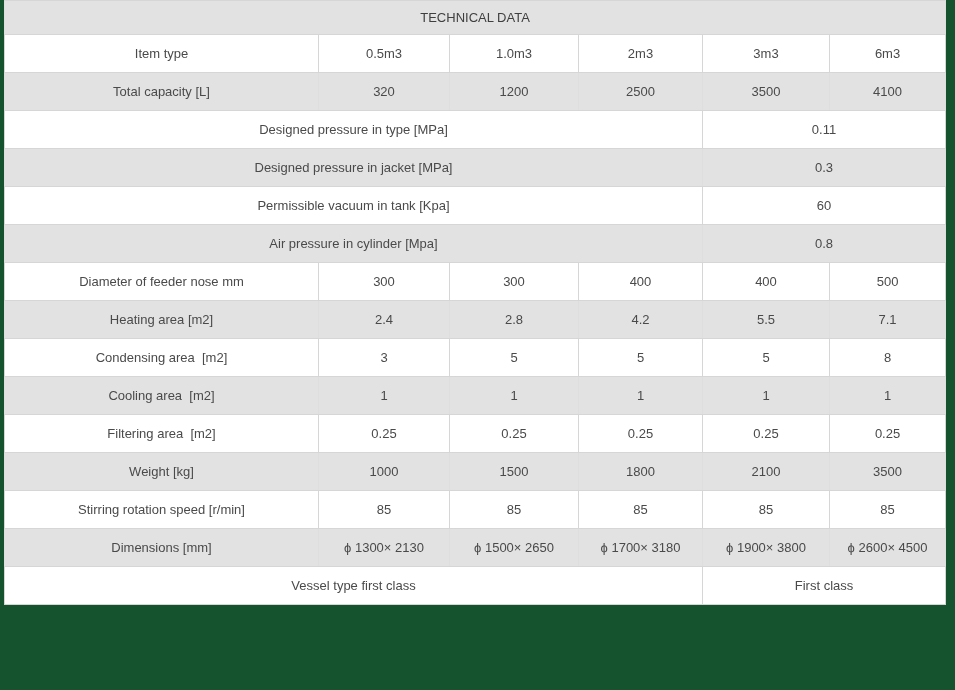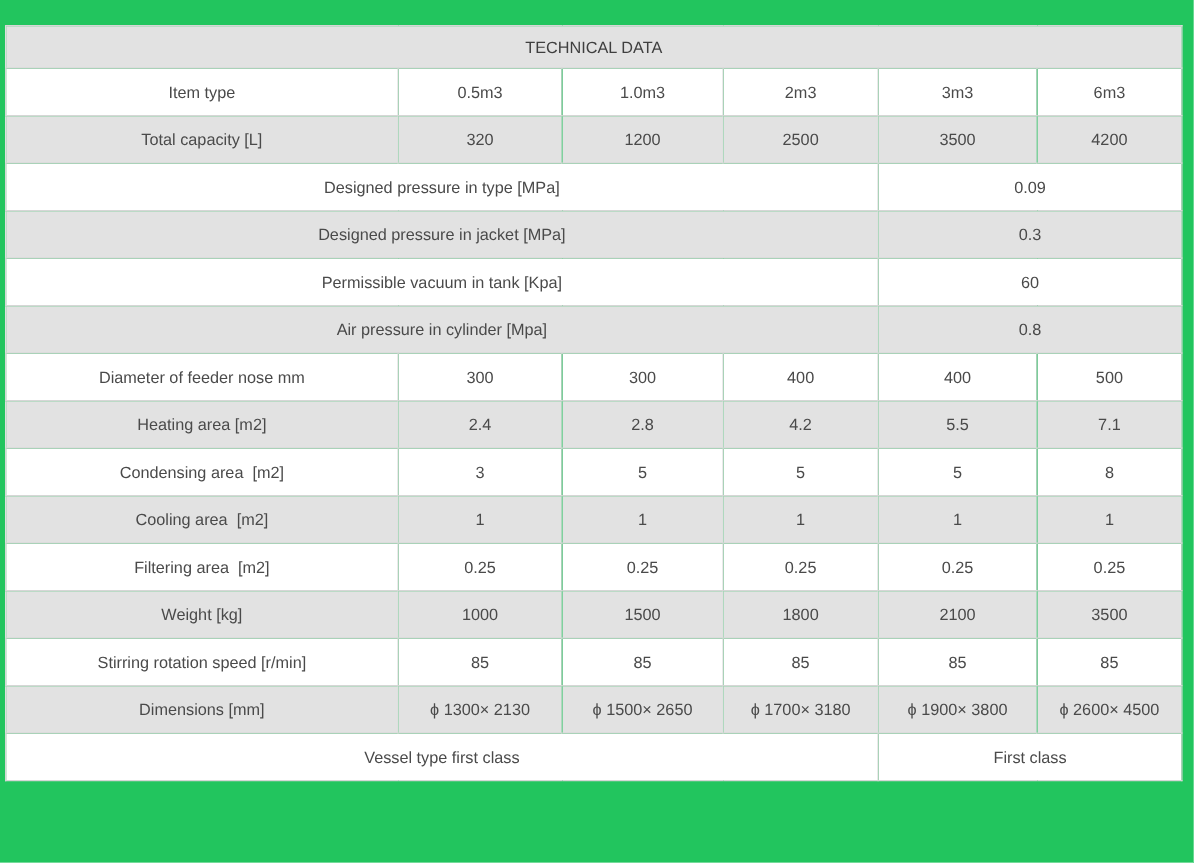--- a/index.html
+++ b/index.html
@@ -4,23 +4,23 @@
 <style>
   html, body {
     margin: 0;
     padding: 0;
     background: #ffffff;
     font-family: "Liberation Sans", "DejaVu Sans", sans-serif;
   }
   .page {
     width: 955px;
     height: 690px;
-    background: #22c55e;
+    background: #14532d;
     box-sizing: border-box;
-    padding: 20px 0 0 4px;
+    padding: 0 0 0 4px;
   }
   table.spec {
     border-collapse: collapse;
     table-layout: fixed;
     width: 941px;
   }
   table.spec td {
     border: 1px solid #d6d6d6;
     text-align: center;
     vertical-align: middle;
@@ -71,26 +71,26 @@
       <td>3m3</td>
       <td>6m3</td>
     </tr>
 
     <tr>
       <td>Total capacity [L]</td>
       <td>320</td>
       <td>1200</td>
       <td>2500</td>
       <td>3500</td>
-      <td>4200</td>
+      <td>4100</td>
     </tr>
 
     <tr>
       <td colspan="4">Designed pressure in type [MPa]</td>
-      <td colspan="2">0.09</td>
+      <td colspan="2">0.11</td>
     </tr>
 
     <tr>
       <td colspan="4">Designed pressure in jacket [MPa]</td>
       <td colspan="2">0.3</td>
     </tr>
 
     <tr>
       <td colspan="4">Permissible vacuum in tank [Kpa]</td>
       <td colspan="2">60</td>

